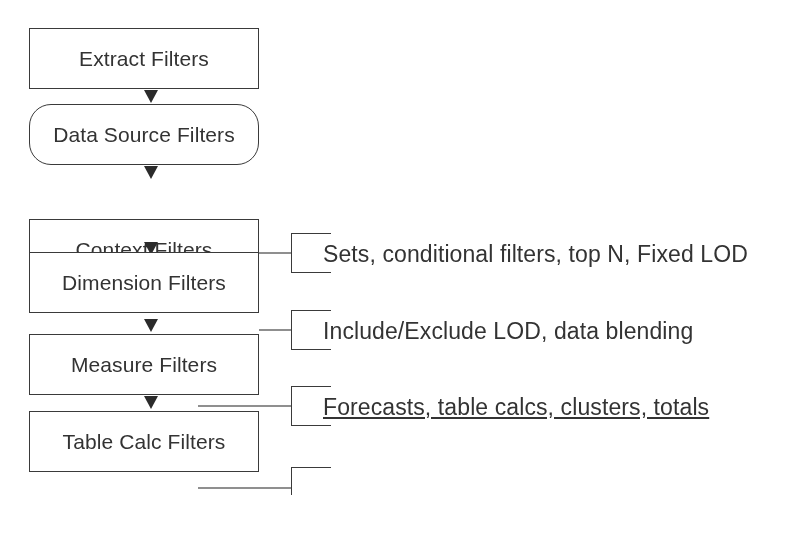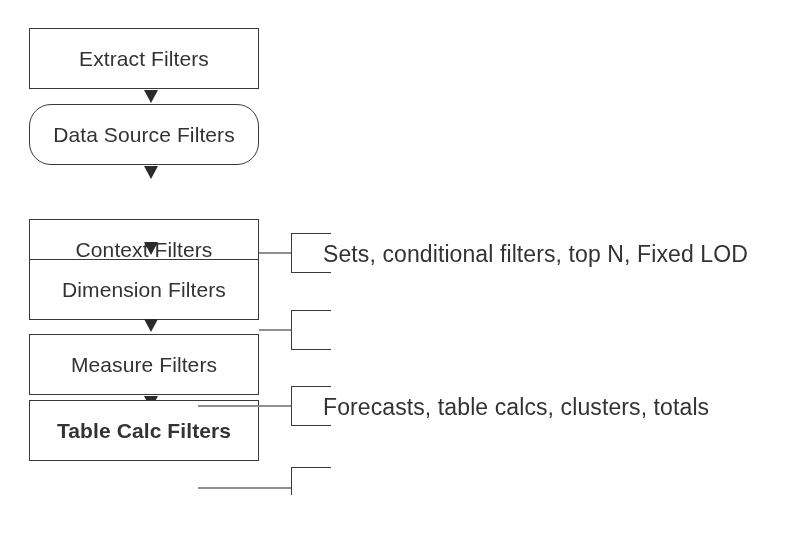--- a/index.html
+++ b/index.html
@@ -92,41 +92,42 @@
   <div class="flow-box" style="top:104px;border-radius:22px;">
     <span class="flow-box-label">Data Source Filters</span>
   </div>
   <div class="flow-arrow" style="top:166px;"></div>
 
   <div class="flow-box" style="top:180px;margin-top:39px;">
     <span class="flow-box-label">Context Filters</span>
   </div>
   <div class="flow-arrow" style="top:242px;"></div>
 
-  <div class="flow-box" style="top:259px;">
+  <div class="flow-box" style="top:252px;">
     <span class="flow-box-label">Dimension Filters</span>
   </div>
   <div class="flow-arrow" style="top:319px;"></div>
 
   <div class="flow-box" style="top:334px;">
     <span class="flow-box-label">Measure Filters</span>
   </div>
   <div class="flow-arrow" style="top:396px;"></div>
 
-  <div class="flow-box" style="top:400px;font-weight:bold;">
+  <div class="flow-box" style="top:411px;">
     <span class="flow-box-label">Table Calc Filters</span>
   </div>
 
   <div class="connector" style="left:259px; top:252px; width:33px;"></div>
   <div class="bracket" style="top:233px; height:40px;"></div>
   <div class="annotation-label" style="left:323px; top:243px;">Sets, conditional filters, top N, Fixed LOD</div>
 
   <div class="connector" style="left:259px; top:329px; width:33px;"></div>
   <div class="bracket" style="top:310px; height:40px;"></div>
+  <div class="annotation-label" style="left:323px; top:320px;">Include/Exclude LOD, data blending</div>
 
   <div class="connector" style="left:198px; top:405px; width:94px;"></div>
   <div class="bracket" style="top:386px; height:40px;"></div>
-  <div class="annotation-label" style="left:323px; top:396px;">Forecasts, table calcs, clusters, totals</div>
+  <div class="annotation-label" style="left:323px; top:396px;text-decoration:underline;">Forecasts, table calcs, clusters, totals</div>
 
   <div class="connector" style="left:198px; top:487px; width:94px;"></div>
   <div class="bracket" style="top:467px; height:41px;"></div>
 
 </div>
 
 </body></html>

